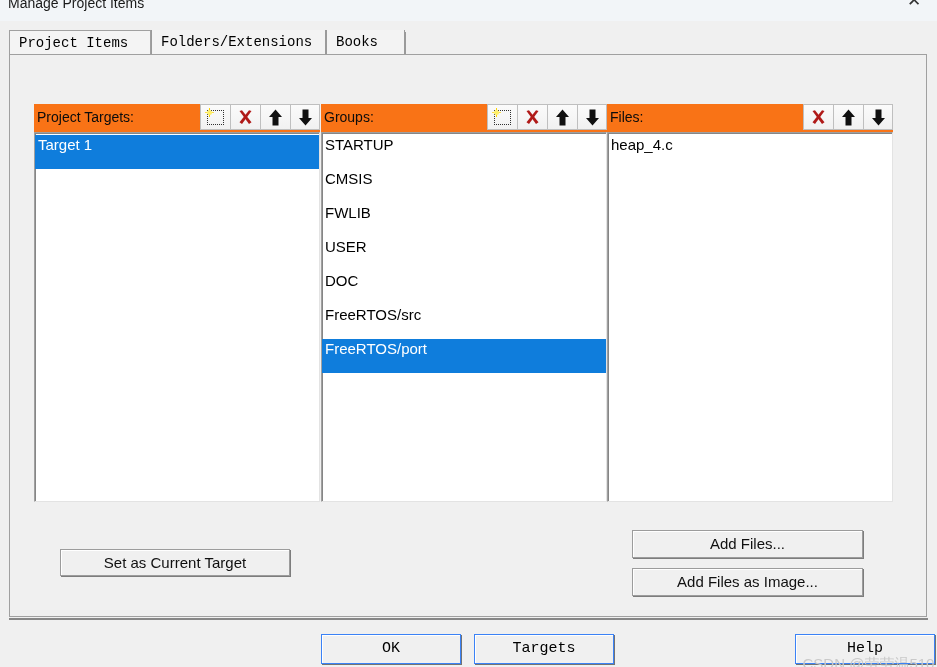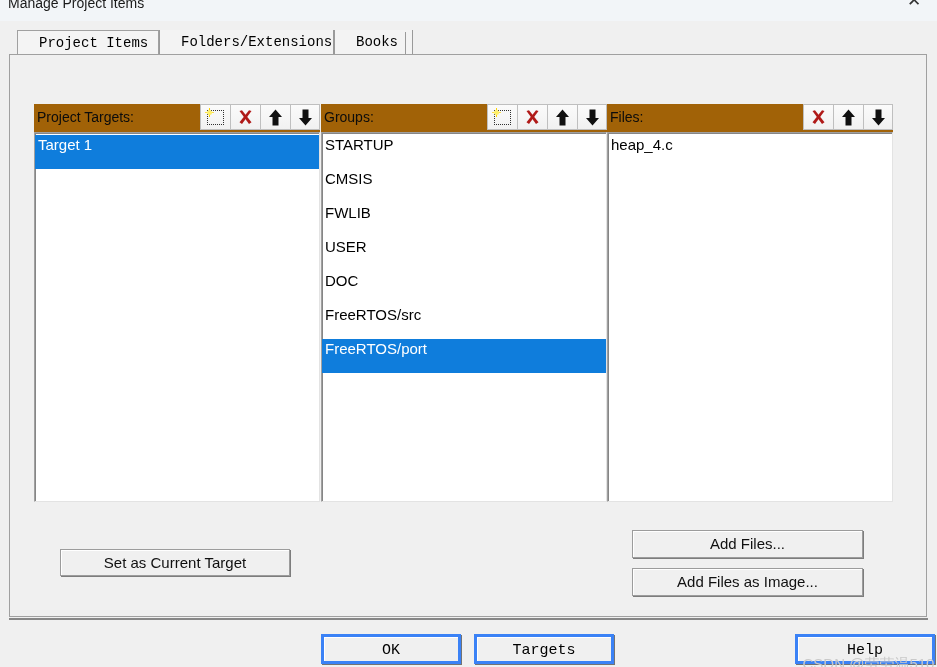--- a/index.html
+++ b/index.html
@@ -75,29 +75,28 @@
     left: 9px;
     top: 9px;
     height: 25px;
     width: 919px;
   }
   .tab {
     position: absolute;
     top: 0;
     height: 25px;
     line-height: 25px;
-    padding: 0 21px;
+    padding: 0 9px;
     box-sizing: border-box;
     font-family: "Liberation Mono", monospace;
     font-size: 14px;
     color: #000;
     white-space: nowrap;
     background: #f6f6f6;
     cursor: default;
-    margin-left: 8px;
   }
   .tab.inactive {
     border-left: 1px solid #9a9a9a;
     border-right: 1px solid #9a9a9a;
     background: #f3f3f3;
   }
   .tab.active {
     background: #f4f4f4;
     border-left: 1px solid #a0a0a0;
     border-right: 1px solid #a0a0a0;
@@ -130,21 +129,21 @@
 
   
   .panel { position: absolute; }
   #panel-targets { left: 34px; top: 83px; width: 286px; }
   #panel-groups  { left: 321px; top: 83px; width: 286px; }
   #panel-files   { left: 607px; top: 83px; width: 286px; }
 
   .panel-header {
     position: relative;
     height: 28px;
-    background: #a16207;
+    background: #f97316;
   }
   .panel-label {
     position: absolute;
     left: 3px;
     top: 5px;
     font-family: "Liberation Sans", sans-serif;
     font-size: 14px;
     color: #0c0c0c;
     white-space: nowrap;
   }
@@ -289,21 +288,21 @@
     height: 2px;
     background: #878787;
   }
   .dlgbtn {
     position: absolute;
     box-sizing: border-box;
     height: 30px;
     line-height: 28px;
     text-align: center;
     background: #f0f0f0;
-    border: 3px solid #3b82f6;
+    border: 1px solid #3b82f6;
     box-shadow: 1px 1px 0 #737373, inset 1px 1px 0 #ffffff;
     font-family: "Liberation Mono", monospace;
     font-size: 15px;
     color: #000;
     cursor: default;
     white-space: nowrap;
   }
   #btn-ok     { left: 321px; top: 613px; width: 140px; }
   #btn-cancel { left: 474px; top: 613px; width: 140px; }
   #btn-help   { left: 795px; top: 613px; width: 140px; }

